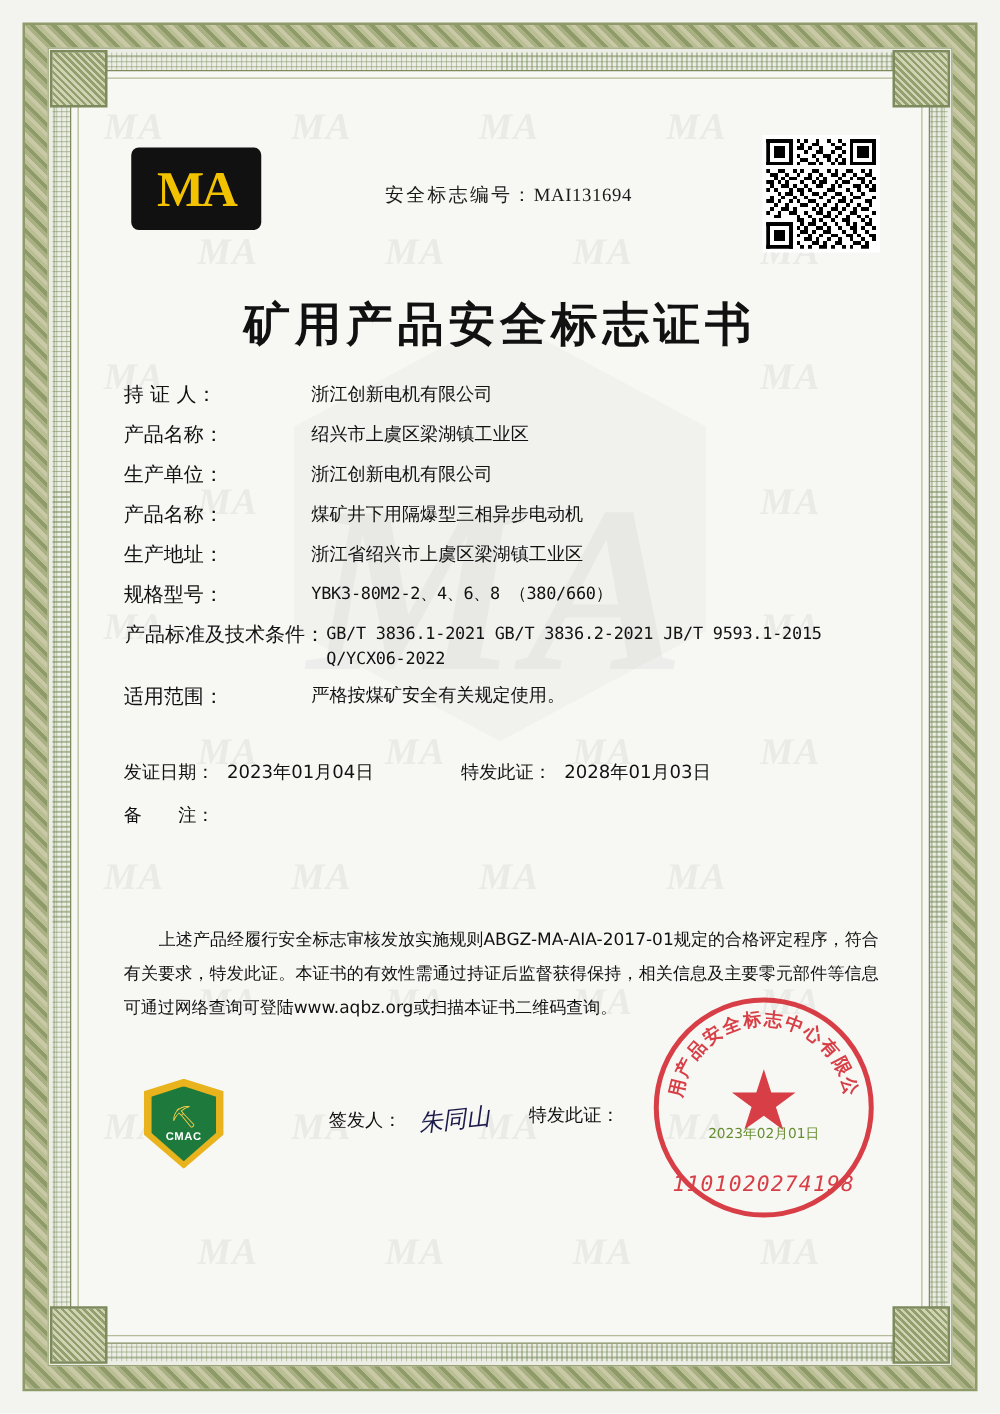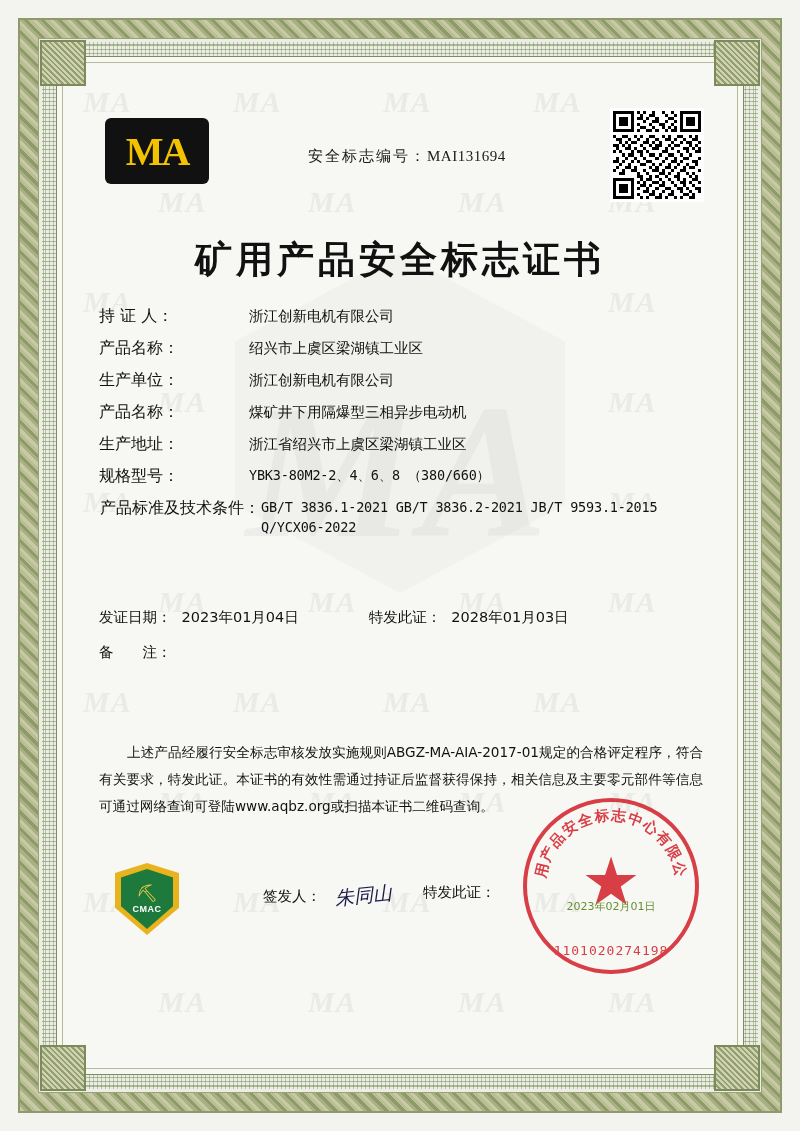--- a/index.html
+++ b/index.html
@@ -370,24 +370,25 @@
     font-size: 11px;
     font-family: "DejaVu Sans", sans-serif;
     white-space: nowrap;
   }
   .seal .seal-code {
     position: absolute;
     left: 50%;
     bottom: 12px;
     transform: translateX(-50%);
     color: #d3202a;
-    font-size: 13px;
+    font-size: 17px;
     font-family: "DejaVu Sans Mono", monospace;
     letter-spacing: 1px;
     white-space: nowrap;
+    font-style: italic;
   }
   .seal-arc {
     position: absolute;
     left: 0; top: 0;
     width: 168px; height: 168px;
   }
   .seal-arc text {
     fill: #d3202a;
     font-family: "DejaVu Sans", sans-serif;
     font-size: 14.5px;
@@ -711,20 +712,24 @@
         <div class="field-value">浙江省绍兴市上虞区梁湖镇工业区</div>
       </div>
       <div class="field-row">
         <div class="field-label">规格型号：</div>
         <div class="field-value mono">YBK3-80M2-2、4、6、8 （380/660）</div>
       </div>
       <div class="field-row">
         <div class="field-label wide">产品标准及技术条件：</div>
         <div class="field-value mono">GB/T 3836.1-2021 GB/T 3836.2-2021 JB/T 9593.1-2015 Q/YCX06-2022</div>
       </div>
+      <div class="field-row">
+        <div class="field-label">适用范围：</div>
+        <div class="field-value">严格按煤矿安全有关规定使用。</div>
+      </div>
     </div>
 
     <div class="date-row">
       <span class="lbl">发证日期：</span>
       <span class="val">2023年01月04日</span>
       <span class="gap"></span>
       <span class="lbl">特发此证：</span>
       <span class="val">2028年01月03日</span>
     </div>
 

